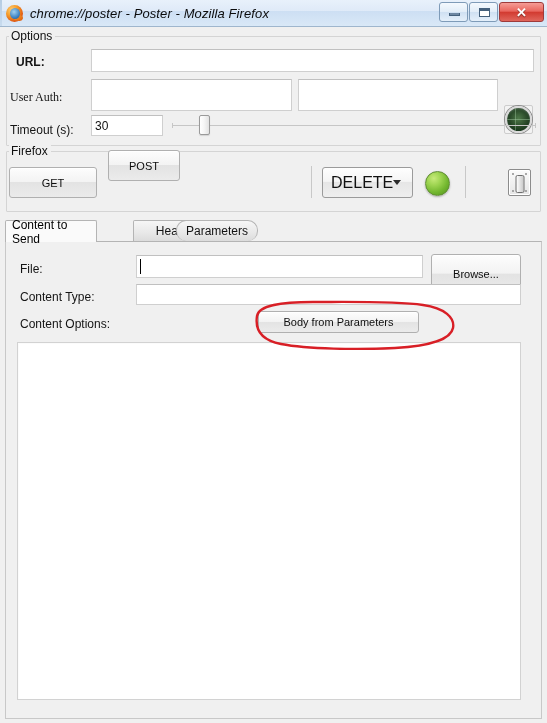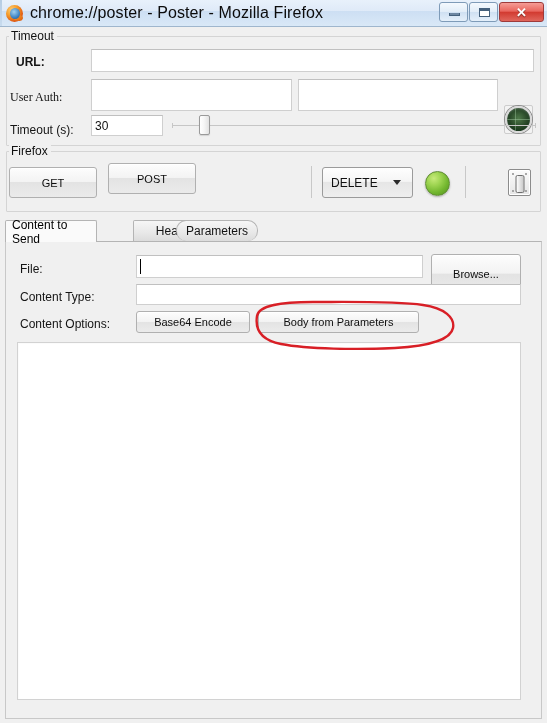--- a/index.html
+++ b/index.html
@@ -66,24 +66,25 @@
   .ff-tail {
     position: absolute;
     left: 9px; top: 10px;
     width: 8px; height: 6px;
     border-radius: 0 60% 70% 0;
     background: linear-gradient(135deg, #f9a92c, #d9540f);
     transform: rotate(12deg);
   }
   .title-text {
     margin-left: 7px;
-    font-size: 16px;
+    font-size: 13px;
     color: #0b0b0b;
     white-space: nowrap;
     letter-spacing: 0.1px;
+    font-style: italic;
   }
   .win-buttons {
     position: absolute;
     right: 3px;
     top: 2px;
     display: flex;
     gap: 1px;
   }
   .win-btn {
     width: 29px;
@@ -212,21 +213,21 @@
     position: absolute;
     box-sizing: border-box;
     border: 1px solid #9b9b9b;
     border-radius: 3px;
     background: linear-gradient(to bottom, #fefefe 0%, #f5f5f5 46%, #e6e6e6 50%, #efefef 100%);
     display: flex;
     align-items: center;
     cursor: default;
   }
   .combobox .cb-text {
-    font-size: 12px;
+    font-size: 16px;
     color: #111;
     margin-left: 8px;
     flex: 1;
   }
   .cb-arrow {
     width: 0; height: 0;
     border-left: 4px solid transparent;
     border-right: 4px solid transparent;
     border-top: 5px solid #2b2b2b;
     margin-right: 11px;
@@ -426,21 +427,21 @@
       </div>
       <div class="win-btn close">
         <div class="glyph-close">✕</div>
       </div>
     </div>
   </div>
 
   <div class="client">
 
     <div class="groupbox" style="left:6px; top:9px; width:535px; height:110px;"></div>
-    <div class="group-legend" style="left:9px; top:3px;">Timeout</div>
+    <div class="group-legend" style="left:9px; top:3px;">Options</div>
 
     <div class="label" style="left:16px; top:28px;font-weight:bold;">URL:</div>
     <div class="textfield" style="left:91px; top:22px; width:443px; height:23px;" title=""></div>
 
     <div class="label" style="left:10px; top:63px;font-family:Liberation Serif, serif;">User Auth:</div>
     <div class="textfield" style="left:91px; top:52px; width:201px; height:32px;"></div>
     <div class="textfield" style="left:298px; top:52px; width:200px; height:32px;"></div>
 
     <div class="globe-btn" style="left:504px; top:78px;">
       <div class="globe-ball"></div>
@@ -451,21 +452,21 @@
 
     <div class="slider-track" style="left:172px; top:98px; width:364px;"></div>
     <div class="slider-tick" style="left:172px; top:96px;"></div>
     <div class="slider-tick" style="left:535px; top:96px;"></div>
     <div class="slider-thumb" style="left:199px; top:88px;"></div>
 
     <div class="groupbox" style="left:6px; top:124px; width:535px; height:61px;"></div>
     <div class="group-legend" style="left:9px; top:118px;">Firefox</div>
 
     <div class="pushbtn" style="left:9px; top:140px; width:88px; height:31px;">GET</div>
-    <div class="pushbtn" style="left:108px; top:136px; width:88px; height:31px;">POST</div>
+    <div class="pushbtn" style="left:108px; top:123px; width:72px; height:31px;">POST</div>
 
     <div class="vsep" style="left:311px; top:139px; height:32px;"></div>
 
     <div class="combobox" style="left:322px; top:140px; width:91px; height:31px;">
       <div class="cb-text">DELETE</div>
       <div class="cb-arrow"></div>
     </div>
 
     <div class="status-light" style="left:425px; top:144px;"></div>
 
@@ -488,21 +489,20 @@
     <div class="tabpanel" style="left:5px; top:214px; width:537px; height:478px;"></div>
 
     <div class="label" style="left:20px; top:235px;">File:</div>
     <div class="textfield focused" style="left:136px; top:228px; width:287px; height:23px;"></div>
     <div class="pushbtn" style="left:431px; top:227px; width:90px; height:40px;">Browse...</div>
 
     <div class="label" style="left:20px; top:263px;">Content Type:</div>
     <div class="textfield" style="left:136px; top:257px; width:385px; height:21px;"></div>
 
     <div class="label" style="left:20px; top:290px;">Content Options:</div>
-    <div class="pushbtn" style="left:136px; top:284px; width:114px; height:22px;">Base64 Encode</div>
     <div class="pushbtn" style="left:258px; top:284px; width:161px; height:22px;">Body from Parameters</div>
 
     <div class="bigtext" style="left:17px; top:315px; width:504px; height:358px;"></div>
 
   </div>
 
   <svg class="annotation" viewBox="0 0 215 52">
     <path d="M12,18 C14,7 36,4 68,4 C104,4 150,3 178,7
              C200,10 210,20 208,30 C206,41 185,48 150,50
              C112,52 62,51 36,46 C16,42 10,31 12,18 Z" fill="none" stroke="#d81f26" stroke-width="2.4" stroke-linecap="round" stroke-linejoin="round"></path>

